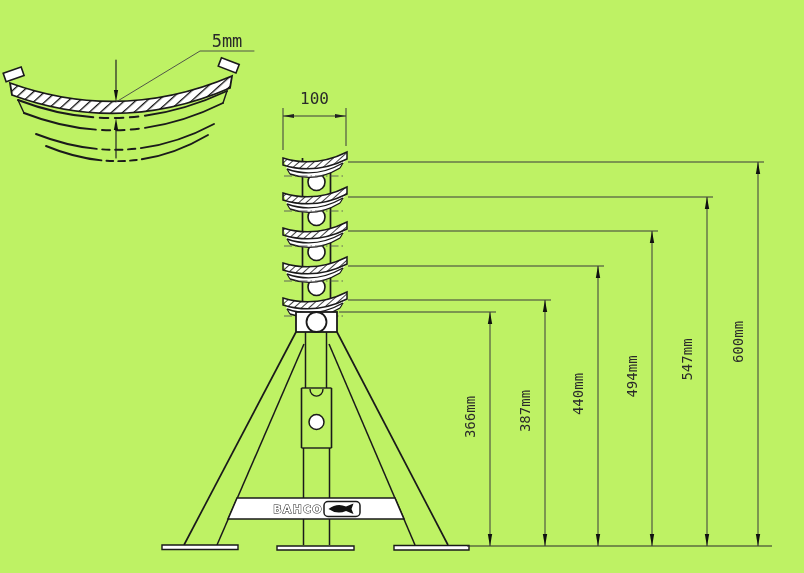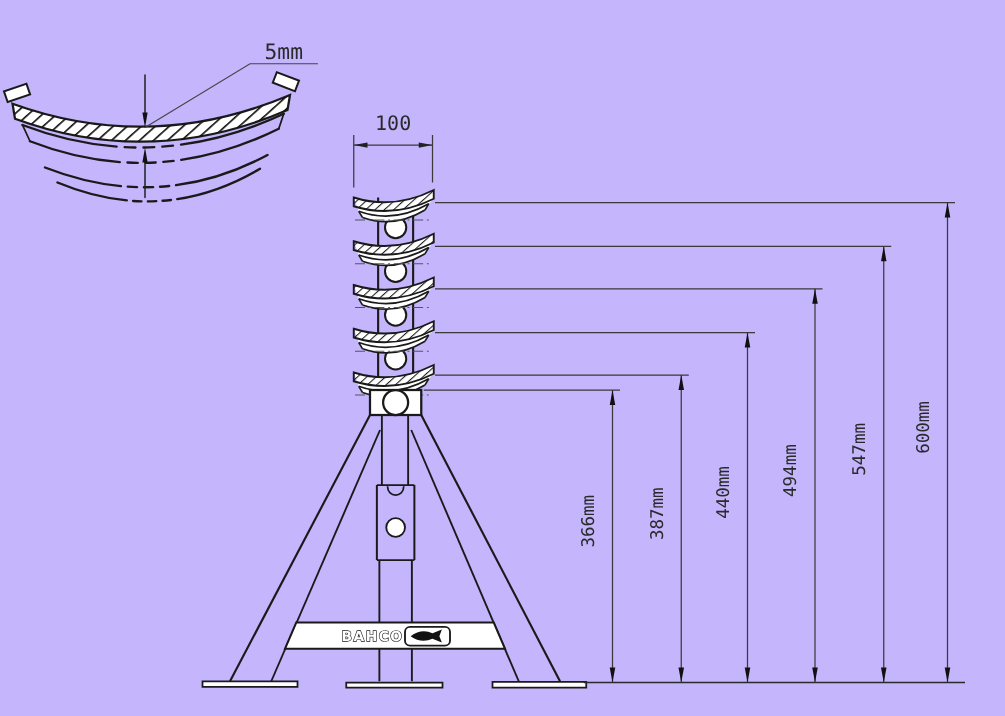--- a/index.html
+++ b/index.html
@@ -1,17 +1,17 @@
 <!DOCTYPE html>
 <html><head>
 <meta charset="utf-8">
 <style>
   html,body{margin:0;padding:0;background:#fff;}
   .canvas{
-    width:804px;height:573px;background:#c4b5fd;position:relative;overflow:hidden;
+    width:804px;height:573px;background:#bef264;position:relative;overflow:hidden;
     font-family:"DejaVu Sans Mono","Liberation Mono",monospace;
   }
   svg{display:block;}
   .dimtext{fill:#2a2a2a;font-family:"DejaVu Sans Mono","Liberation Mono",monospace;}
   .brandtext{
     font-family:"DejaVu Sans","Liberation Sans",sans-serif;font-weight:bold;
     fill:#ffffff;stroke:#161616;stroke-width:1px;paint-order:stroke;letter-spacing:1.2px;
   }
 </style>
 </head>

